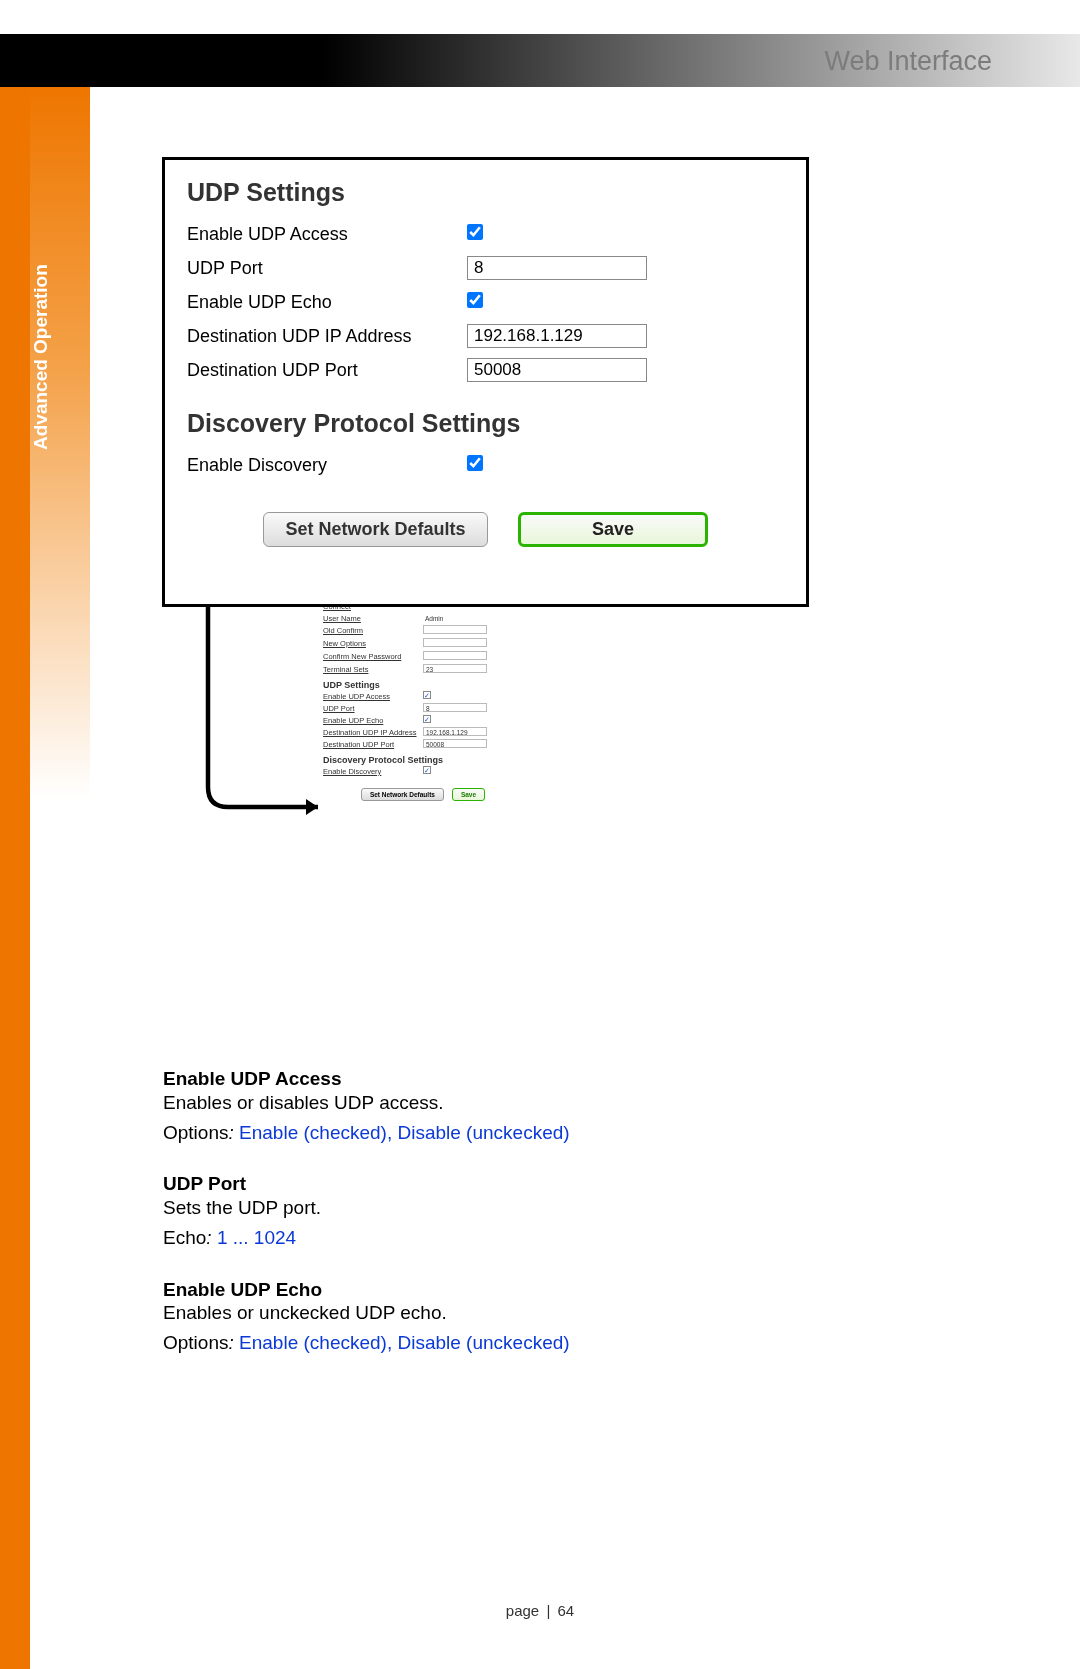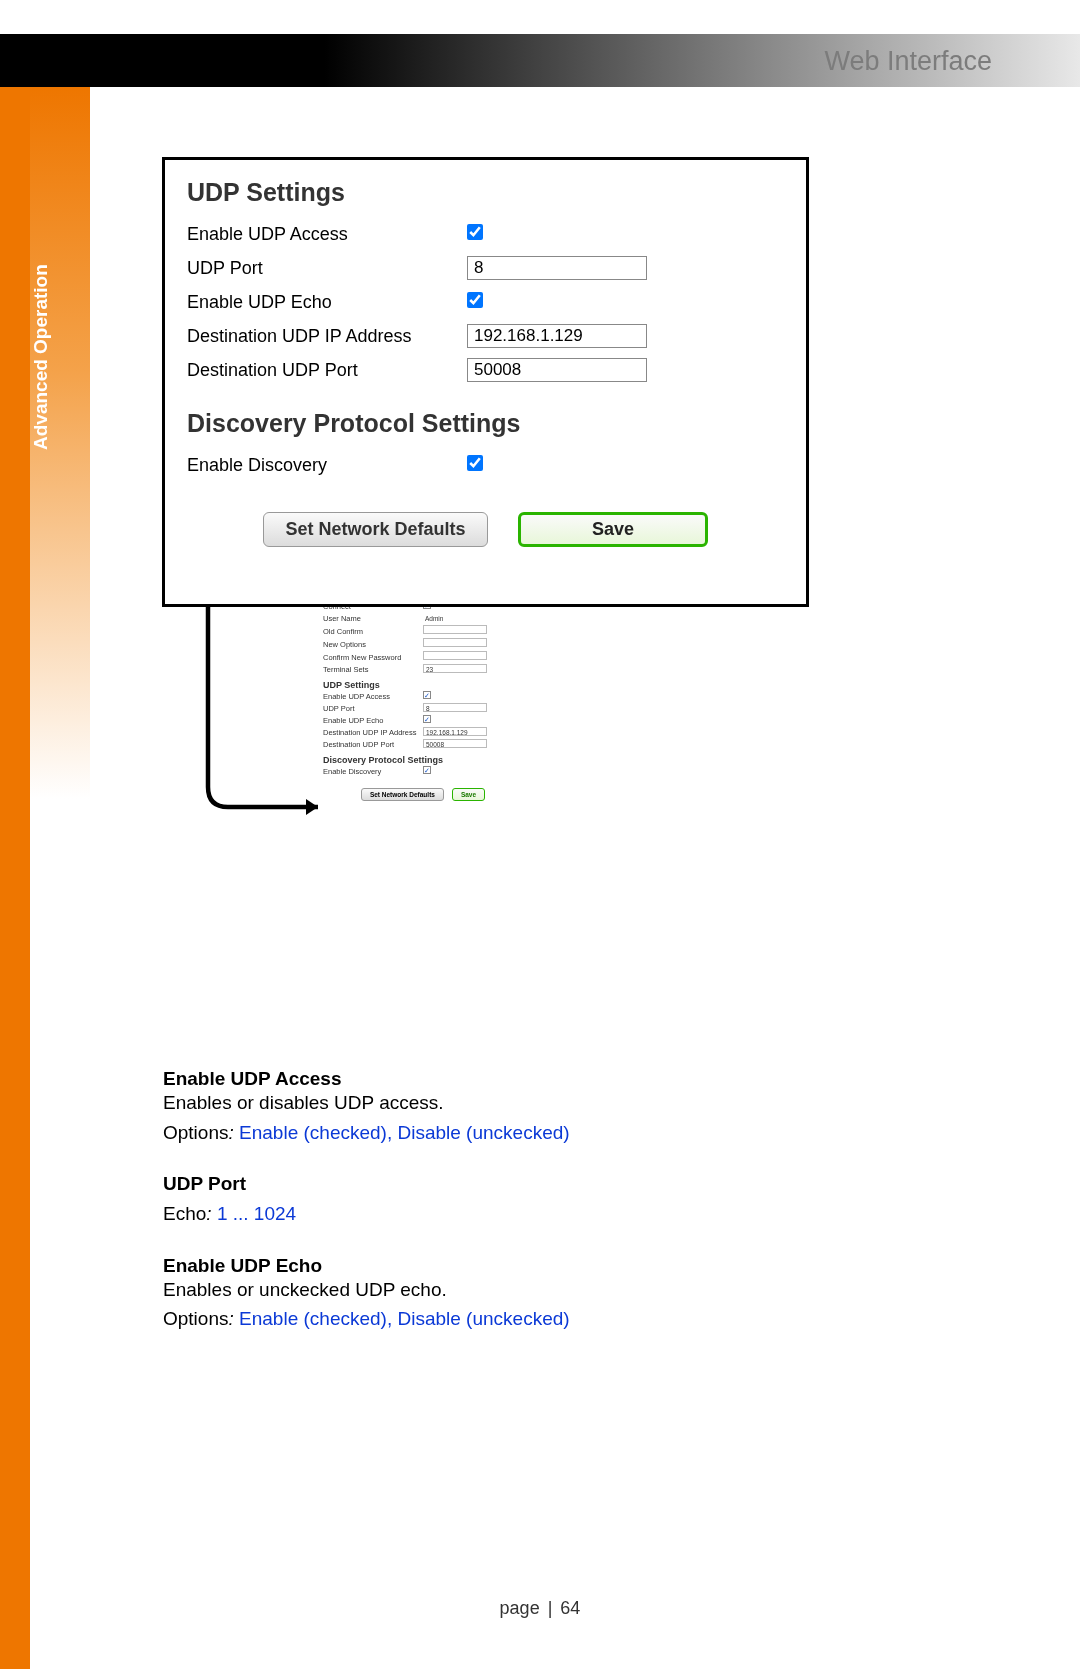--- a/index.html
+++ b/index.html
@@ -21,41 +21,41 @@
   .btn-grey { background: linear-gradient(to bottom, #fafafa, #dcdcdc); border: 1px solid #999; color: #333; }
   .btn-green { background: linear-gradient(to bottom, #fafafa, #e8f7d9); border: 3px solid #2ab400; width: 190px; color: #222; }
 
   .mini-box { position: absolute; left: 173px; top: 453px; width: 687px; height: 538px; border: 1px solid #333; z-index: -1; }
   .mini-tab { position: absolute; right: 16px; top: 3px; width: 210px; }
   .mini-tab-num { font-size: 8px; font-weight: bold; color: #333; font-style: italic; display: block; text-align: right; margin-bottom: 2px; }
   .mini-help { display:inline-block; font-size: 6px; border:1px solid #888; border-radius:2px; padding:1px 6px; background:#f4f4f4; float:right; }
 
   .mini-panel { position: absolute; left: 323px; top: 562px; width: 200px; }
   .mini-sec-title { font-size: 9px; font-weight: bold; color: #333; margin-top: 4px; margin-bottom: 1px; }
-  .mini-row { display: flex; font-size: 7.5px; color: #333; line-height: 12px; align-items:flex-end; }
+  .mini-row { display: flex; font-size: 7.5px; color: #333; line-height: 12px; align-items:flex-start;text-decoration:underline; }
   .mini-row .ml { width: 100px; }
   .mini-row .mc { width: 80px; }
   .mini-row .mc .mck { display:inline-block; width:8px; height:8px; border:1px solid #888; position:relative; }
   .mini-row .mc .mck::after { content:"✓"; font-size:7px; color:#1a58c9; position:absolute; left:0; top:-2px; }
   .mini-row .mc .mfield { display:inline-block; width:64px; height:9px; border:1px solid #bbb; font-size:6.5px; padding-left:2px; line-height:9px; background:#fff; }
   .mini-btnrow { display:flex; gap:8px; justify-content:center; margin-top:10px; }
   .mini-btn { font-size:6.5px; font-weight:bold; padding:2px 8px; border-radius:3px; }
   .mini-btn-grey { background: linear-gradient(to bottom, #fafafa,#dcdcdc); border:1px solid #999; }
   .mini-btn-green { background: linear-gradient(to bottom, #fafafa,#e8f7d9); border:1px solid #2ab400; color:#1a7a00; }
 
   .arrow-svg { position:absolute; left: 198px; top: 607px; width: 140px; height: 210px; }
 
   .desc-block { position: absolute; left: 163px; top: 1067px; width: 700px; font-size: 19px; line-height: 1.25; }
   .desc-block .item { margin-bottom: 28px; }
   .desc-block .title { font-weight: bold; }
   .desc-block .opts { margin-top: 6px; }
   .desc-block .opts .pre { font-style: italic; }
   .desc-block .blue { color: #0b39d6; }
 
-  .footer { position:absolute; left: 0; bottom: 50px; width: 1080px; text-align: center; font-size: 18px; color: #333; font-family: Arial, sans-serif; }
+  .footer { position:absolute; left: 0; bottom: 50px; width: 1080px; text-align: center; font-size: 15px; color: #333; font-family: Arial, sans-serif; }
   .footer .sep { margin: 0 3px; }
 </style>
 </head>
 <body>
 
 <div class="header-bar"></div>
 <div class="header-label">Web Interface</div>
 <div class="left-stripe"></div>
 <div class="side-gradient"></div>
 <div class="side-label">Advanced Operation</div>
@@ -175,20 +175,21 @@
 <div class="desc-block">
   <div class="item">
     <div class="title">Enable UDP Access</div>
     <div>Enables or disables UDP access.</div>
     <div class="opts">
       <span>Options</span><span class="pre">: </span><span class="blue">Enable (checked), Disable (unckecked)</span>
     </div>
   </div>
   <div class="item">
     <div class="title">UDP Port</div>
+    <div>Sets the UDP port.</div>
     <div class="opts">
       <span>Echo</span><span class="pre">: </span><span class="blue">1 ... 1024</span>
     </div>
   </div>
   <div class="item">
     <div class="title">Enable UDP Echo</div>
     <div>Enables or unckecked UDP echo.</div>
     <div class="opts">
       <span>Options</span><span class="pre">: </span><span class="blue">Enable (checked), Disable (unckecked)</span>
     </div>

